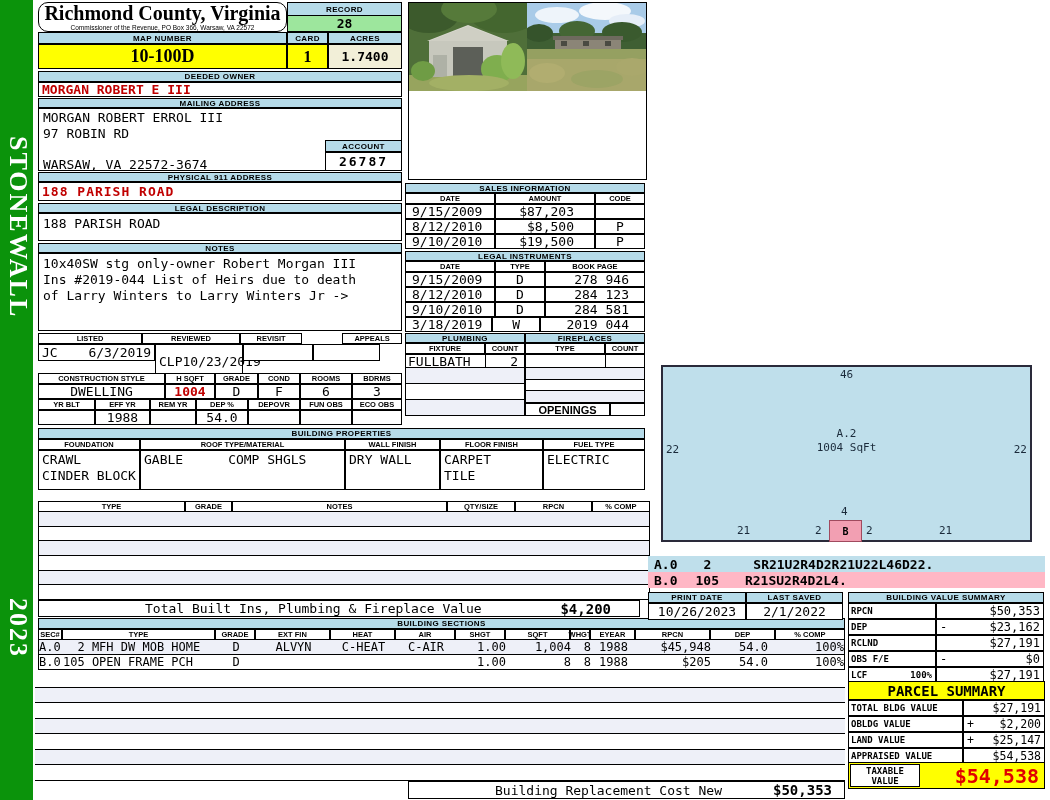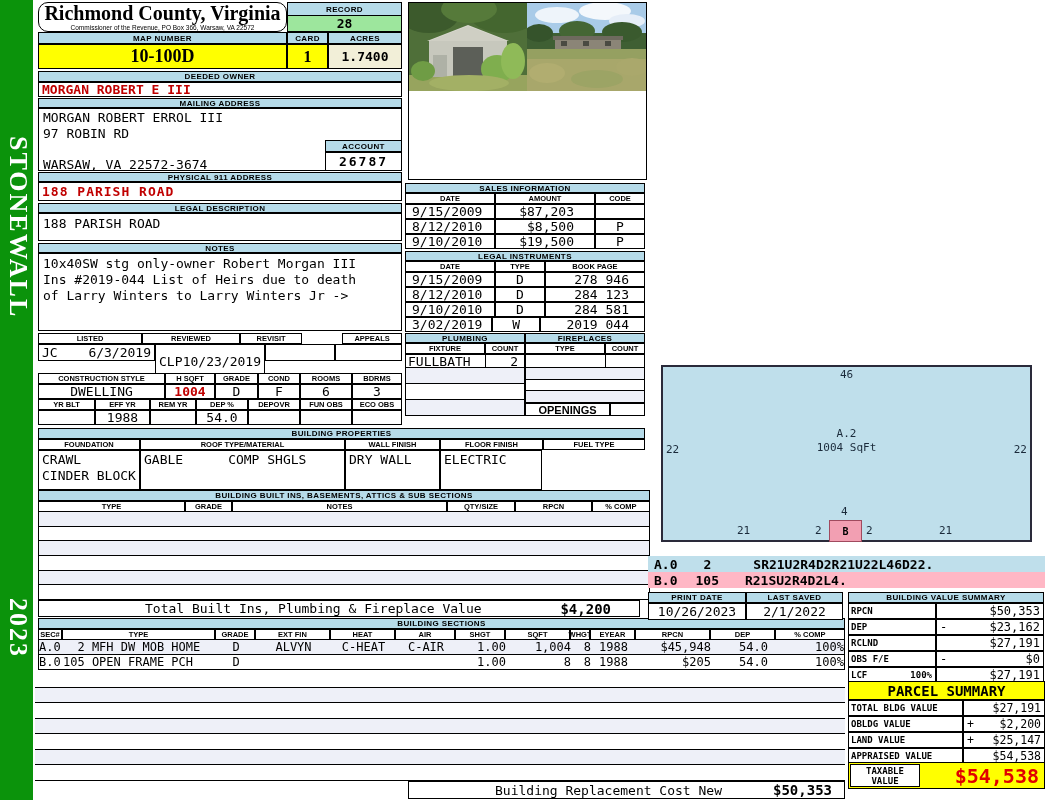--- a/index.html
+++ b/index.html
@@ -83,21 +83,21 @@
     <div class="ch" style="width:117px;">LISTED</div>
     <div class="ch" style="width:110px;">REVIEWED</div>
     <div class="ch" style="width:70px;">REVISIT</div>
     <div class="ch" style="width:67px;margin-left:40px;">APPEALS</div>
   </div>
   <div class="abs fr" style="left:38px;top:344px;width:364px;height:17px;">
     <div class="vc" style="width:117px;justify-content:space-between;padding:0 3px;">
       <span>JC</span>
       <span>6/3/2019</span>
     </div>
-    <div class="vc" style="width:110px;justify-content:space-between;padding:16px 3px;">
+    <div class="vc" style="width:88px;justify-content:space-between;padding:16px 3px;">
       <span>CLP</span>
       <span>10/23/2019</span>
     </div>
     <div class="vc" style="width:70px;"></div>
     <div class="vc" style="width:67px;"></div>
   </div>
 
   <div class="abs fr" style="left:38px;top:373px;width:364px;height:11px;">
     <div class="ch" style="width:127px;">CONSTRUCTION STYLE</div>
     <div class="ch" style="width:50px;">H SQFT</div>
@@ -144,24 +144,27 @@
   <div class="abs fr" style="left:38px;top:450px;width:607px;height:40px;font:13px 'DejaVu Sans Mono',monospace;">
     <div class="box" style="width:102px;padding:1px 0 0 3px;line-height:16px;">
       <div>CRAWL</div>
       <div>CINDER BLOCK</div>
     </div>
     <div class="box" style="width:205px;padding:1px 0 0 3px;display:flex;gap:45px;align-items:flex-start;">
       <span>GABLE</span>
       <span>COMP SHGLS</span>
     </div>
     <div class="box" style="width:95px;padding:1px 0 0 3px;">DRY WALL</div>
+    <div class="box" style="width:103px;padding:1px 0 0 3px;line-height:16px;">
+      <div>CARPET</div>
+      <div>TILE</div>
+    </div>
     <div class="box" style="width:102px;padding:1px 0 0 3px;">ELECTRIC</div>
   </div>
 
-  <div class="abs bb" style="left:38px;top:490px;width:612px;height:11px;">BUILDING BUILT INS, BASEMENTS, ATTICS &amp; SUB SECTIONS</div>
   <div class="abs fr" style="left:38px;top:501px;width:612px;height:11px;">
     <div class="ch" style="width:147px;">TYPE</div>
     <div class="ch" style="width:47px;">GRADE</div>
     <div class="ch" style="width:215px;">NOTES</div>
     <div class="ch" style="width:68px;">QTY/SIZE</div>
     <div class="ch" style="width:77px;">RPCN</div>
     <div class="ch" style="width:58px;">% COMP</div>
   </div>
   <div class="abs" style="left:38px;top:512px;width:612px;height:88px;border:1px solid #000;border-top:none;display:flex;flex-direction:column;">
     <div class="erow stripeA" style="flex:1;"></div>
@@ -317,21 +320,21 @@
     <div class="vc" style="width:90px;padding-left:6px;">8/12/2010</div>
     <div class="vc tc" style="width:50px;">D</div>
     <div class="vc tr" style="width:100px;padding-right:15px;">284 123</div>
   </div>
   <div class="abs fr" style="left:405px;top:302px;width:240px;height:15px;">
     <div class="vc" style="width:90px;padding-left:6px;">9/10/2010</div>
     <div class="vc tc" style="width:50px;">D</div>
     <div class="vc tr" style="width:100px;padding-right:15px;">284 581</div>
   </div>
   <div class="abs fr" style="left:405px;top:317px;width:240px;height:15px;">
-    <div class="vc" style="width:90px;padding-left:6px;">3/02/2019</div>
+    <div class="vc" style="width:90px;padding-left:6px;">3/18/2019</div>
     <div class="vc tc" style="width:50px;">W</div>
     <div class="vc tr" style="width:108px;padding-right:15px;">2019 044</div>
   </div>
 
   <div class="abs bb" style="left:405px;top:333px;width:120px;height:10px;">PLUMBING</div>
   <div class="abs bb" style="left:525px;top:333px;width:120px;height:10px;">FIREPLACES</div>
   <div class="abs fr" style="left:405px;top:343px;width:240px;height:11px;">
     <div class="ch" style="width:80px;">FIXTURE</div>
     <div class="ch" style="width:40px;">COUNT</div>
     <div class="ch" style="width:80px;">TYPE</div>

